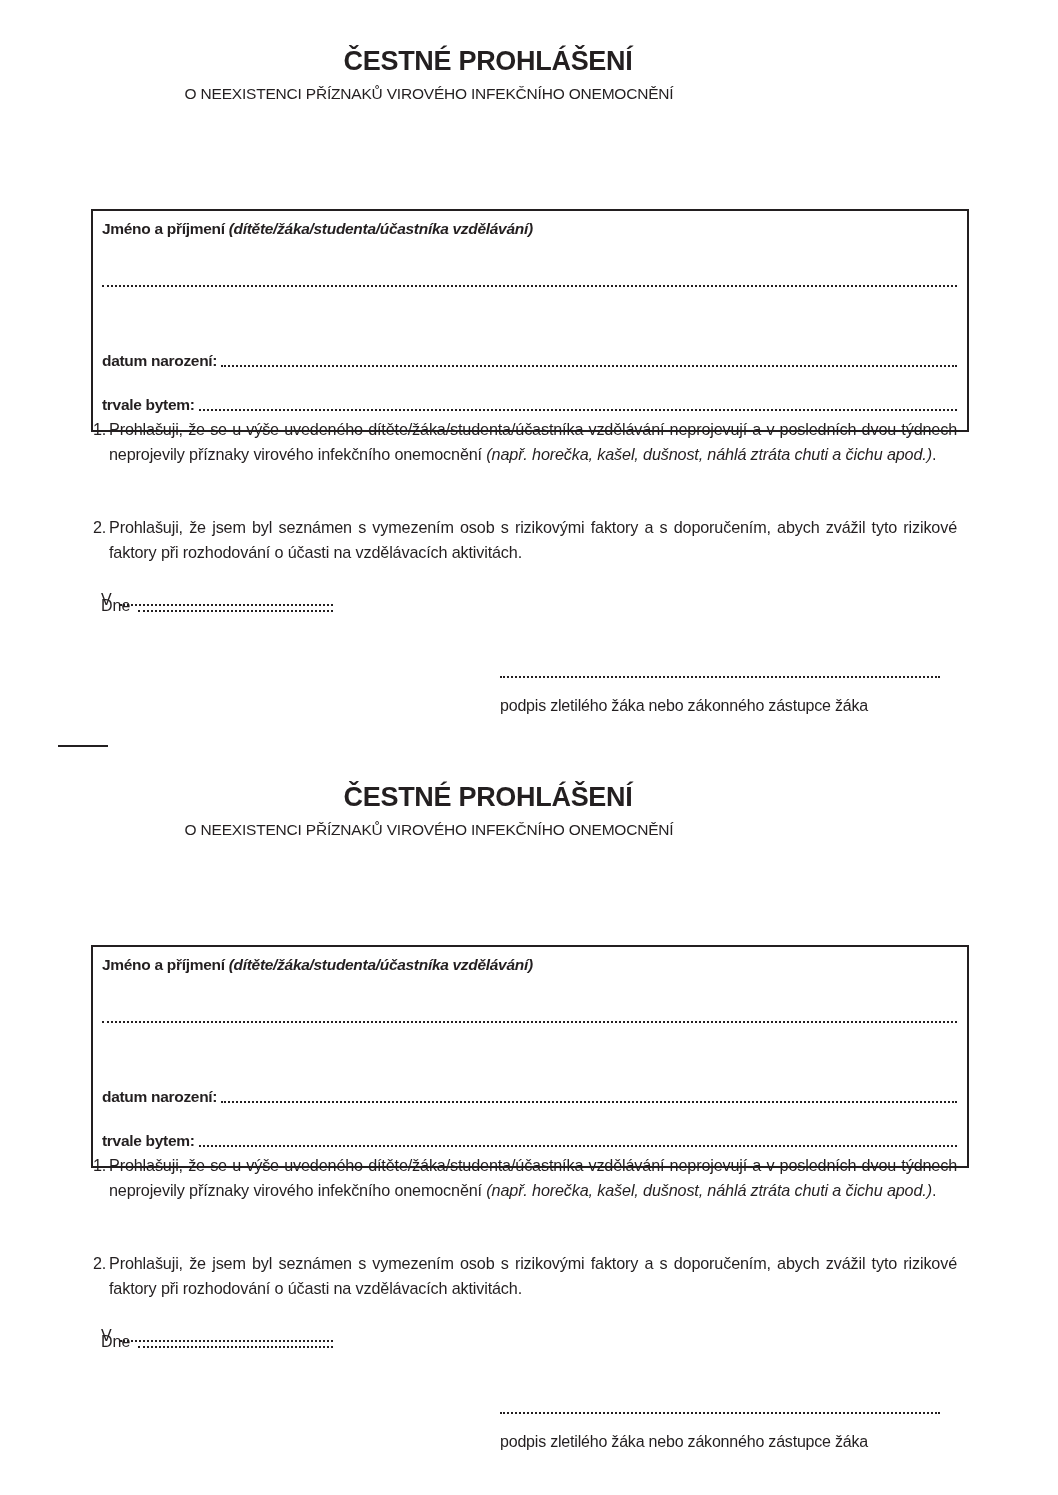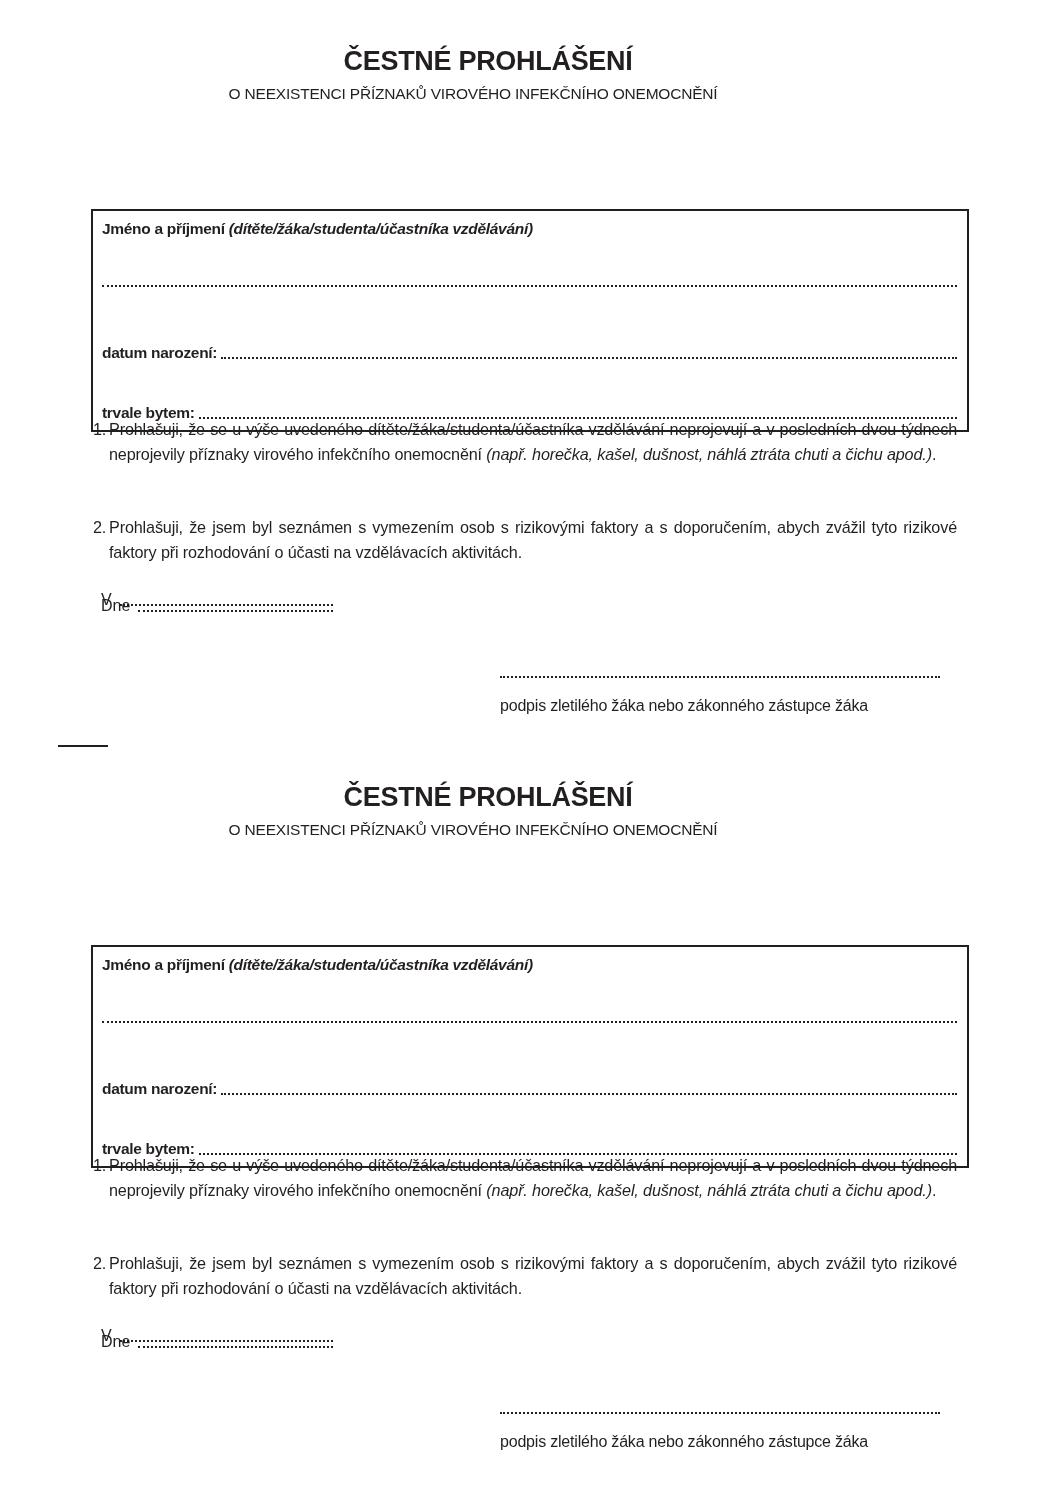--- a/index.html
+++ b/index.html
@@ -37,21 +37,20 @@
     }
     .subtitle {
       position: absolute;
       top: 84px;
       left: 0;
       width: 858px;
       text-align: center;
       font-size: 15.5px;
       line-height: 20px;
       letter-spacing: -0.2px;
-      padding-left: 44px;
     }
     .box {
       position: absolute;
       left: 91px;
       top: 161px;
       width: 874px;
       height: 219px;
       border: 2px solid #231f20;
       box-sizing: content-box;
       margin-top: 48px;
@@ -83,22 +82,22 @@
       margin-right: 4px;
     }
     .dots {
       flex: 1;
       height: 2px;
       border-bottom: 2px dotted #231f20;
       margin-bottom: 4px;
       align-self: flex-end;
     }
     .row-name { top: 72px; }
-    .row-dob { top: 132px; text-align: center; }
-    .row-addr { top: 192px; }
+    .row-dob { top: 140px; text-align: center; }
+    .row-addr { top: 184px; }
 
     .decl {
       position: absolute;
       left: 93px;
       width: 864px;
       font-size: 16.2px;
       line-height: 25px;
       letter-spacing: -0.15px;
     }
     .decl .num {

